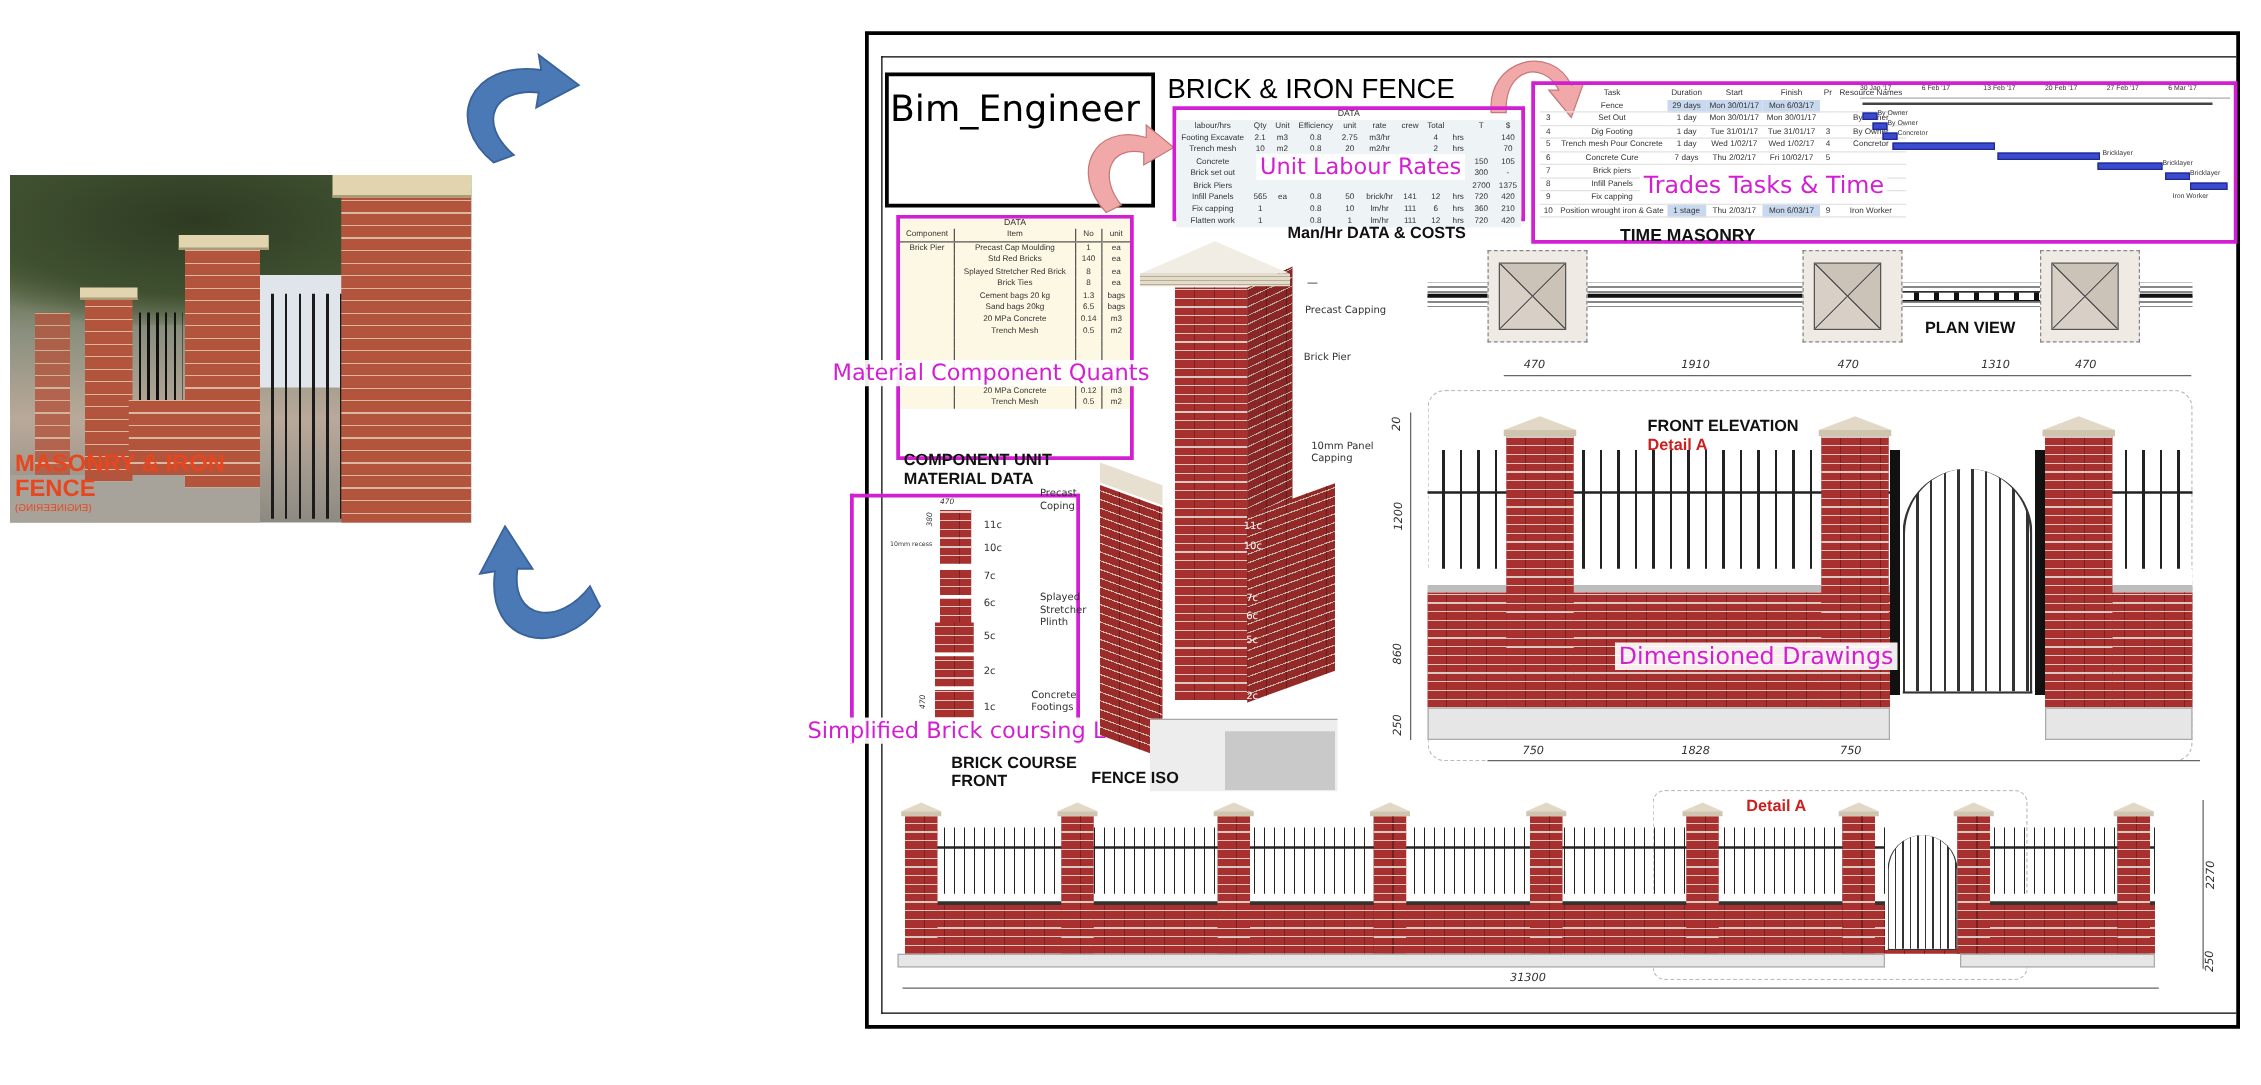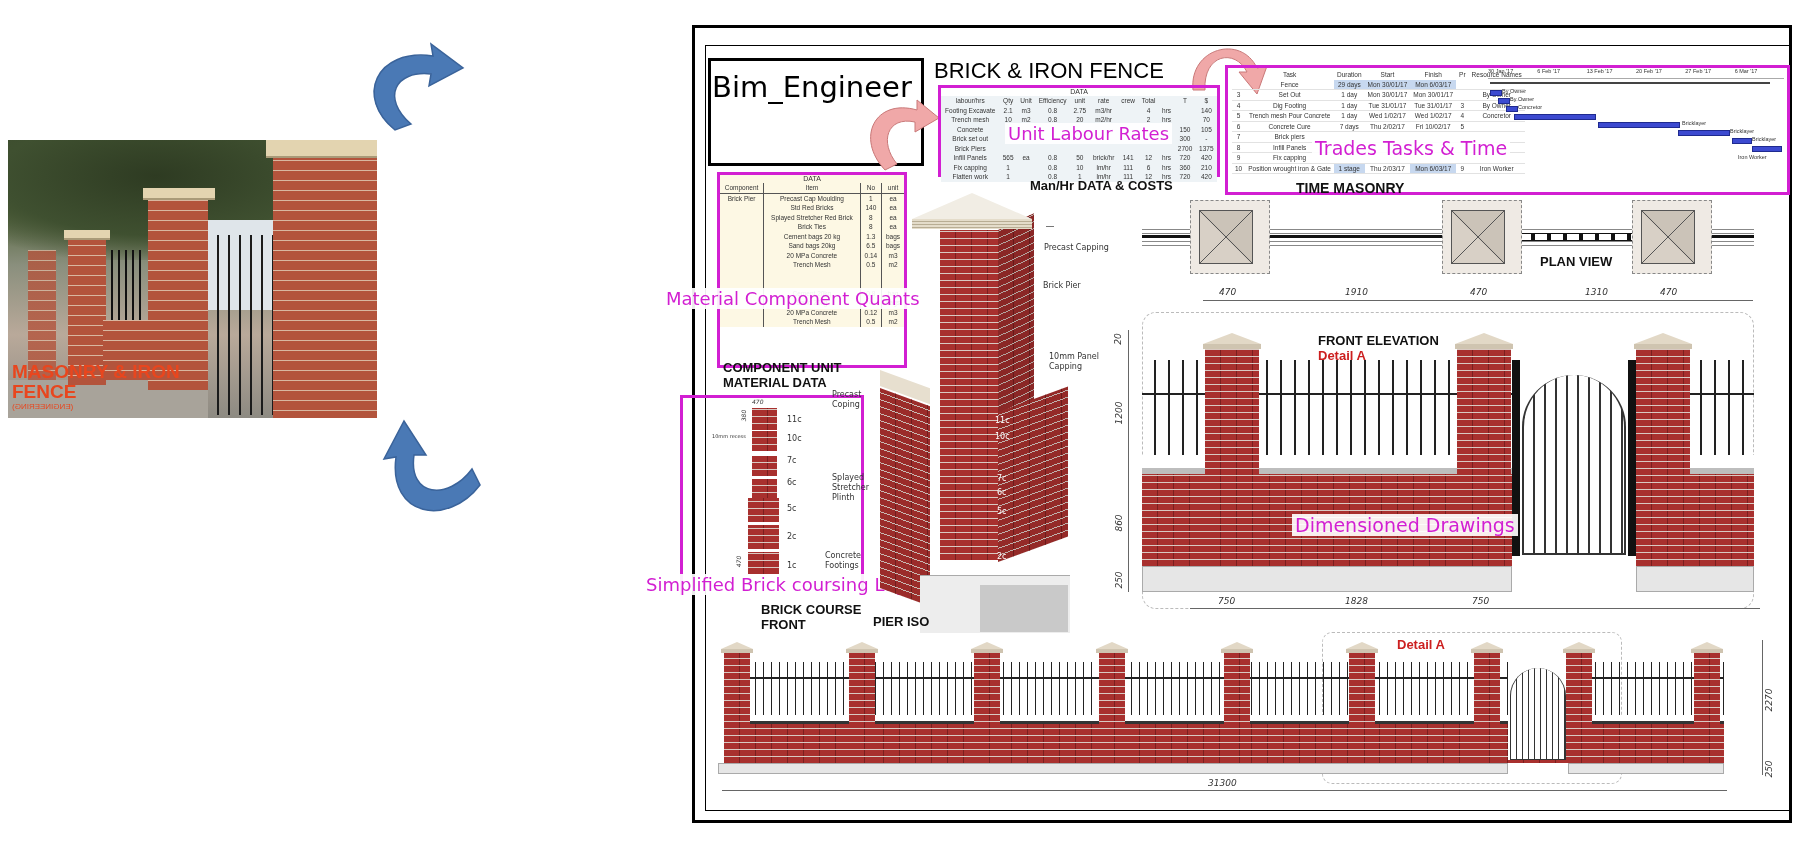--- a/index.html
+++ b/index.html
@@ -504,21 +504,21 @@
 <div class="abs note" style="left:832px;top:390px;width:40px;line-height:10px;">Precast Coping</div>
 <div class="abs note" style="left:832px;top:473px;width:42px;line-height:10px;">Splayed Stretcher Plinth</div>
 <div class="abs note" style="left:825px;top:551px;width:44px;line-height:10px;">Concrete Footings</div>
 <div class="abs note" style="left:995px;top:416px;color:#fff;">11c</div>
 <div class="abs note" style="left:995px;top:432px;color:#fff;">10c</div>
 <div class="abs note" style="left:997px;top:474px;color:#fff;">7c</div>
 <div class="abs note" style="left:997px;top:488px;color:#fff;">6c</div>
 <div class="abs note" style="left:997px;top:507px;color:#fff;">5c</div>
 <div class="abs note" style="left:997px;top:552px;color:#fff;">2c</div>
 <div class="abs note" style="left:997px;top:566px;color:#fff;">1c</div>
-<div class="abs hdr" style="left:873px;top:614px;">PIER ISO</div>
+<div class="abs hdr" style="left:873px;top:614px;">FENCE ISO</div>
 
 <div class="abs" style="left:1142px;top:226px;width:612px;height:22px;background:repeating-linear-gradient(180deg,#fff 0 3px,#888 3px 4px);"></div>
 <div class="abs" style="left:1142px;top:235px;width:612px;height:3px;background:#111;"></div>
 <div class="abs" style="left:1515px;top:233px;width:124px;height:6px;background:repeating-linear-gradient(90deg,#111 0 4px,#fff 4px 16px);border-top:1px solid #111;border-bottom:1px solid #111;"></div>
 <div class="plan-halo" style="left:1190px;top:200px;width:80px;height:74px;"></div>
 <div class="plan-pier" style="left:1199px;top:210px;"></div>
 <div class="plan-halo" style="left:1442px;top:200px;width:80px;height:74px;"></div>
 <div class="plan-pier" style="left:1451px;top:210px;"></div>
 <div class="plan-halo" style="left:1632px;top:200px;width:80px;height:74px;"></div>
 <div class="plan-pier" style="left:1641px;top:210px;"></div>

